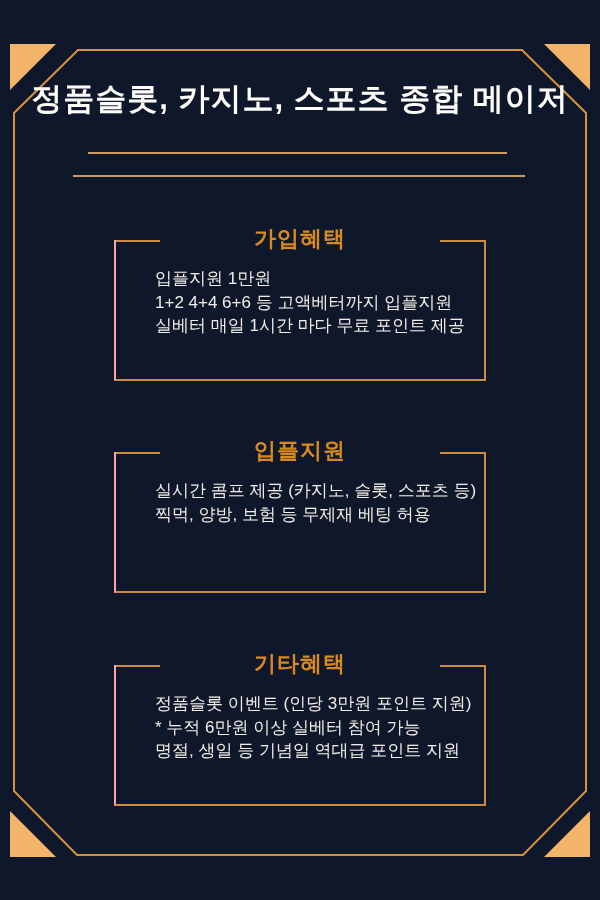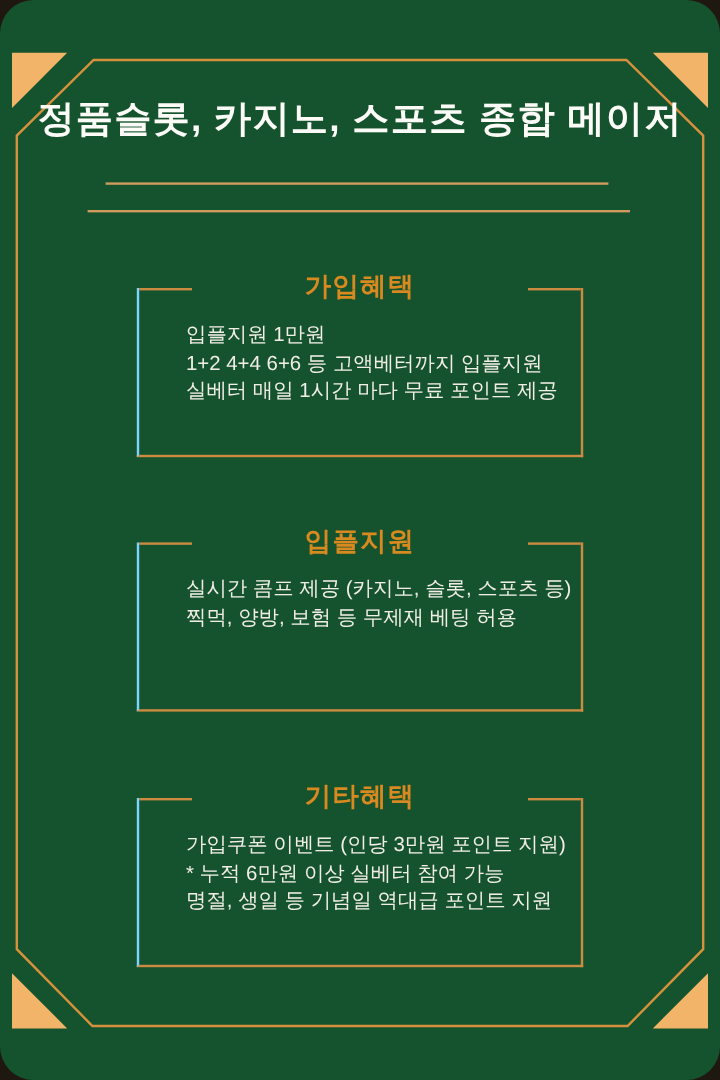--- a/index.html
+++ b/index.html
@@ -1,24 +1,23 @@
 <!DOCTYPE html>
 <html><head>
 <meta charset="utf-8">
 <style>
   html, body { margin: 0; padding: 0; background: #1f1810; }
   .canvas {
     position: relative;
     width: 600px;
     height: 900px;
-    background: #14532d;
+    background: #0f172a;
     overflow: hidden;
     font-family: "Liberation Sans", "DejaVu Sans", sans-serif;
     margin: 0 auto;
-    border-radius: 28px;
   }
   .frame-svg { position: absolute; left: 0; top: 0; width: 600px; height: 900px; }
 
   .main-title {
     position: absolute;
     top: 80px;
     left: 0;
     width: 600px;
     text-align: center;
     color: #fcfbf8;
@@ -35,21 +34,21 @@
   }
   .divider-1 { top: 152px; left: 88px; width: 419px; }
   .divider-2 { top: 175px; left: 73px; width: 452px; }
 
   .benefit-box {
     position: absolute;
     left: 114px;
     width: 372px;
     height: 141px;
     box-sizing: border-box;
-    border-left: 2px solid #7dd3fc;
+    border-left: 2px solid #fca5a5;
     border-right: 2px solid #cd8b41;
     border-bottom: 2px solid #cd8b41;
     padding-left: 32px;
   }
   .box-1 { top: 240px; }
   .box-2 { top: 452px; }
   .box-3 { top: 665px; }
 
   .top-seg {
     position: absolute;
@@ -123,19 +122,19 @@
       <div class="benefit-line">실시간 콤프 제공 (카지노, 슬롯, 스포츠 등)</div>
       <div class="benefit-line">찍먹, 양방, 보험 등 무제재 베팅 허용</div>
     </div>
   </section>
 
   <section class="benefit-box box-3">
     <div class="top-seg seg-left"></div>
     <div class="top-seg seg-right"></div>
     <h2 class="benefit-title">기타혜택</h2>
     <div class="benefit-body">
-      <div class="benefit-line">가입쿠폰 이벤트 (인당 3만원 포인트 지원)</div>
+      <div class="benefit-line">정품슬롯 이벤트 (인당 3만원 포인트 지원)</div>
       <div class="benefit-line">* 누적 6만원 이상 실베터 참여 가능</div>
       <div class="benefit-line">명절, 생일 등 기념일 역대급 포인트 지원</div>
     </div>
   </section>
 
 </div>
 
 </body></html>

